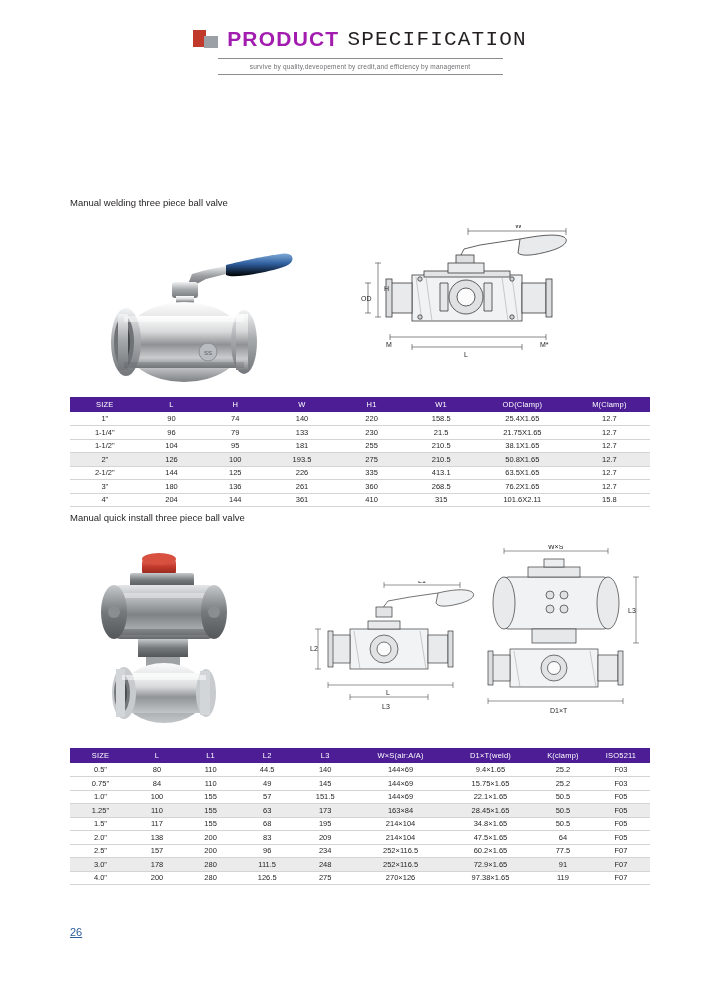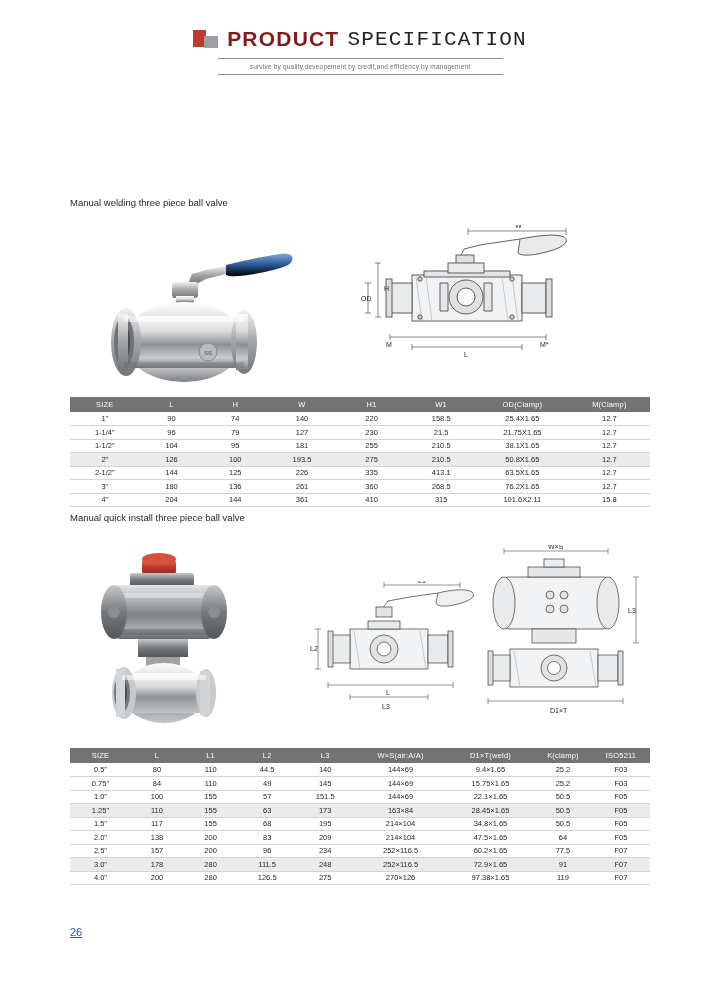--- a/index.html
+++ b/index.html
@@ -39,21 +39,21 @@
   }
   .logo-mark .sq2 {
     position: absolute; left: 11px; top: 10px;
     width: 14px; height: 12px;
     background: #9aa0a6;
   }
   .title-main {
     font-size: 21px;
     font-weight: bold;
     letter-spacing: 1.2px;
-    color: #7f1d1d;
+    color: #a21caf;
     text-align: center;
   }
   .title-sub {
     font-size: 21px;
     font-weight: normal;
     letter-spacing: 1.2px;
     color: #231f20;
     font-family: Liberation Mono, monospace;
   }
   .header-rule {
@@ -90,21 +90,21 @@
   }
 
   
   table {
     border-collapse: collapse;
     margin-left: 70px;
     width: 580px;
     font-size: 7.5px;
   }
   thead th {
-    background: #737373;
+    background: #4c1d95;
     color: #ffffff;
     font-weight: normal;
     font-size: 7.5px;
     height: 15px;
     border: none;
     text-align: center;
     letter-spacing: .2px;
   }
   tbody td {
     height: 13.5px;
@@ -279,21 +279,21 @@
           <td>140</td>
           <td>220</td>
           <td>158.5</td>
           <td>25.4X1.65</td>
           <td>12.7</td>
         </tr>
       <tr>
           <td>1-1/4"</td>
           <td>96</td>
           <td>79</td>
-          <td>127</td>
+          <td>133</td>
           <td>230</td>
           <td>21.5</td>
           <td>21.75X1.65</td>
           <td>12.7</td>
         </tr>
       <tr>
           <td>1-1/2"</td>
           <td>104</td>
           <td>95</td>
           <td>181</td>

